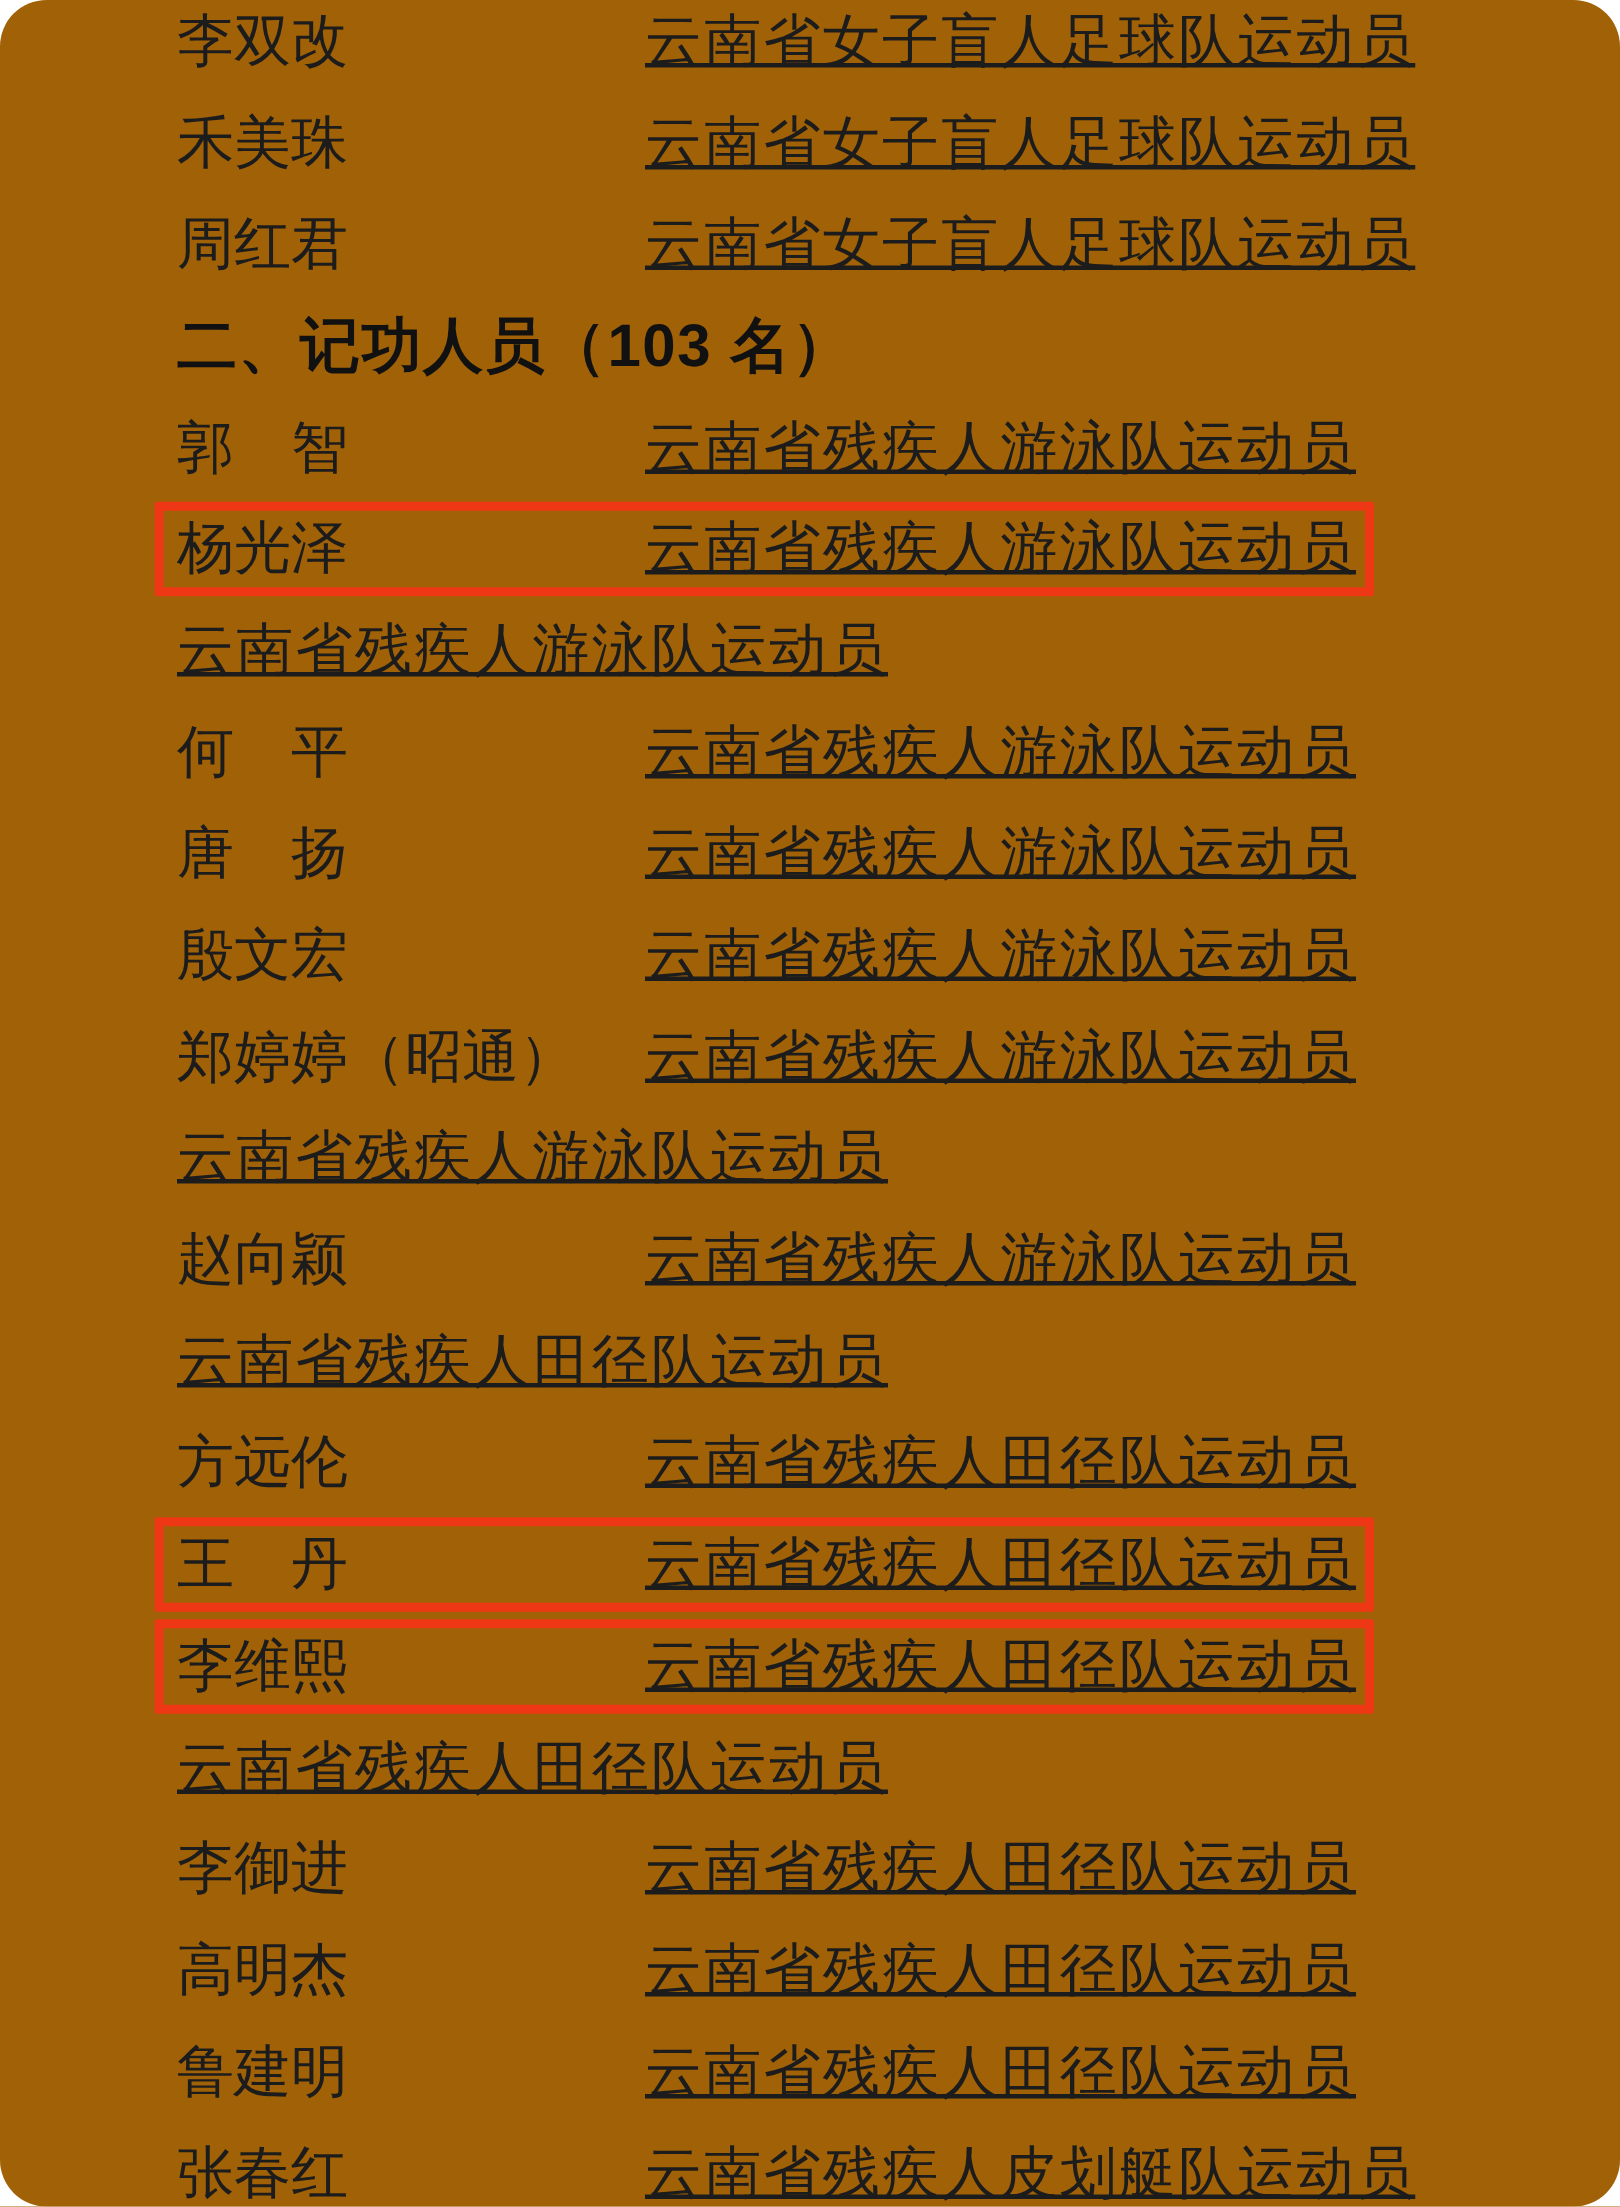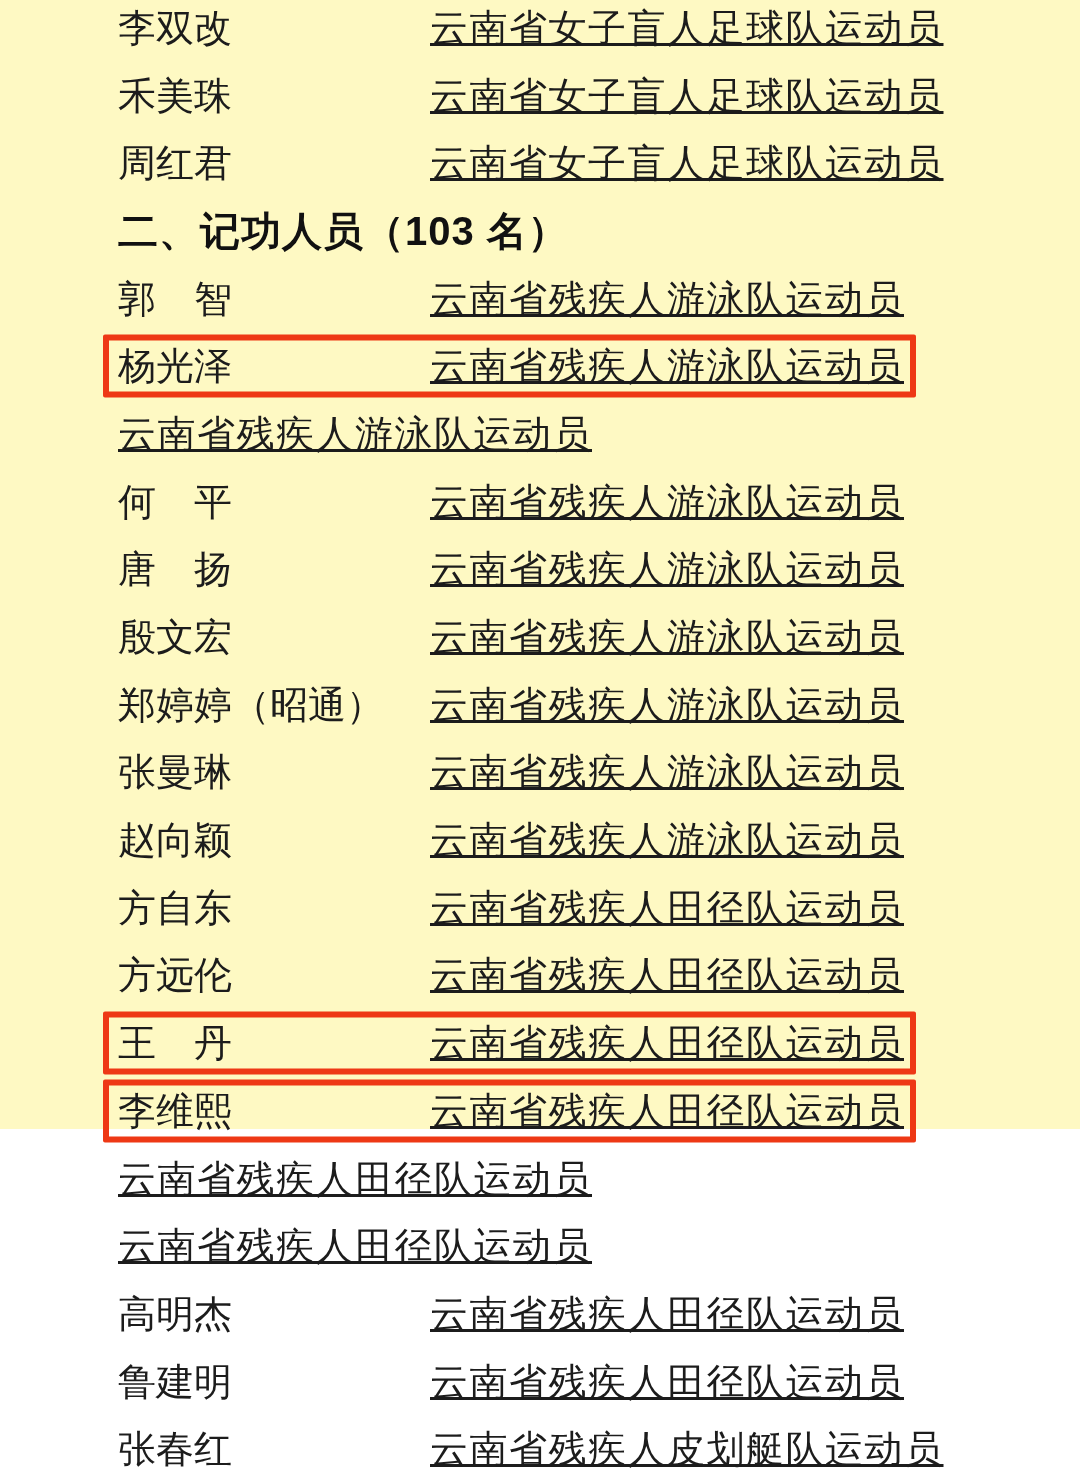--- a/index.html
+++ b/index.html
@@ -2,24 +2,25 @@
 <html><head>
 <meta charset="utf-8">
 <style>
   * { margin: 0; padding: 0; box-sizing: border-box; }
   html, body { width: 1080px; height: 1471px; overflow: hidden; }
   body { background: #ffffff; }
 
   .page {
     position: relative;
     width: 1080px;
-    height: 1129px;
-    background: #fef9c3;
+    height: 1471px;
+    background: #a16207;
     font-family: "Liberation Serif", serif;
     color: #1c1c1c;
+    border-radius: 31px;
   }
 
   .list {
     position: absolute;
     top: -6px;
     left: 0;
     width: 100%;
   }
 
   .row {
@@ -129,33 +130,31 @@
   </div>
 
   <div class="row">
 
     <span class="name">郑婷婷（昭通）</span>
     <span class="org">云南省残疾人游泳队运动员</span>
   </div>
 
   <div class="row">
 
-    <span class="name">张曼琳</span>
     <span class="org">云南省残疾人游泳队运动员</span>
   </div>
 
   <div class="row">
 
     <span class="name">赵向颖</span>
     <span class="org">云南省残疾人游泳队运动员</span>
   </div>
 
   <div class="row">
 
-    <span class="name">方自东</span>
     <span class="org">云南省残疾人田径队运动员</span>
   </div>
 
   <div class="row">
 
     <span class="name">方远伦</span>
     <span class="org">云南省残疾人田径队运动员</span>
   </div>
 
   <div class="row">
@@ -170,20 +169,21 @@
     <span class="org">云南省残疾人田径队运动员</span>
   </div>
 
   <div class="row">
 
     <span class="org">云南省残疾人田径队运动员</span>
   </div>
 
   <div class="row">
 
+    <span class="name">李御进</span>
     <span class="org">云南省残疾人田径队运动员</span>
   </div>
 
   <div class="row">
 
     <span class="name">高明杰</span>
     <span class="org">云南省残疾人田径队运动员</span>
   </div>
 
   <div class="row">

